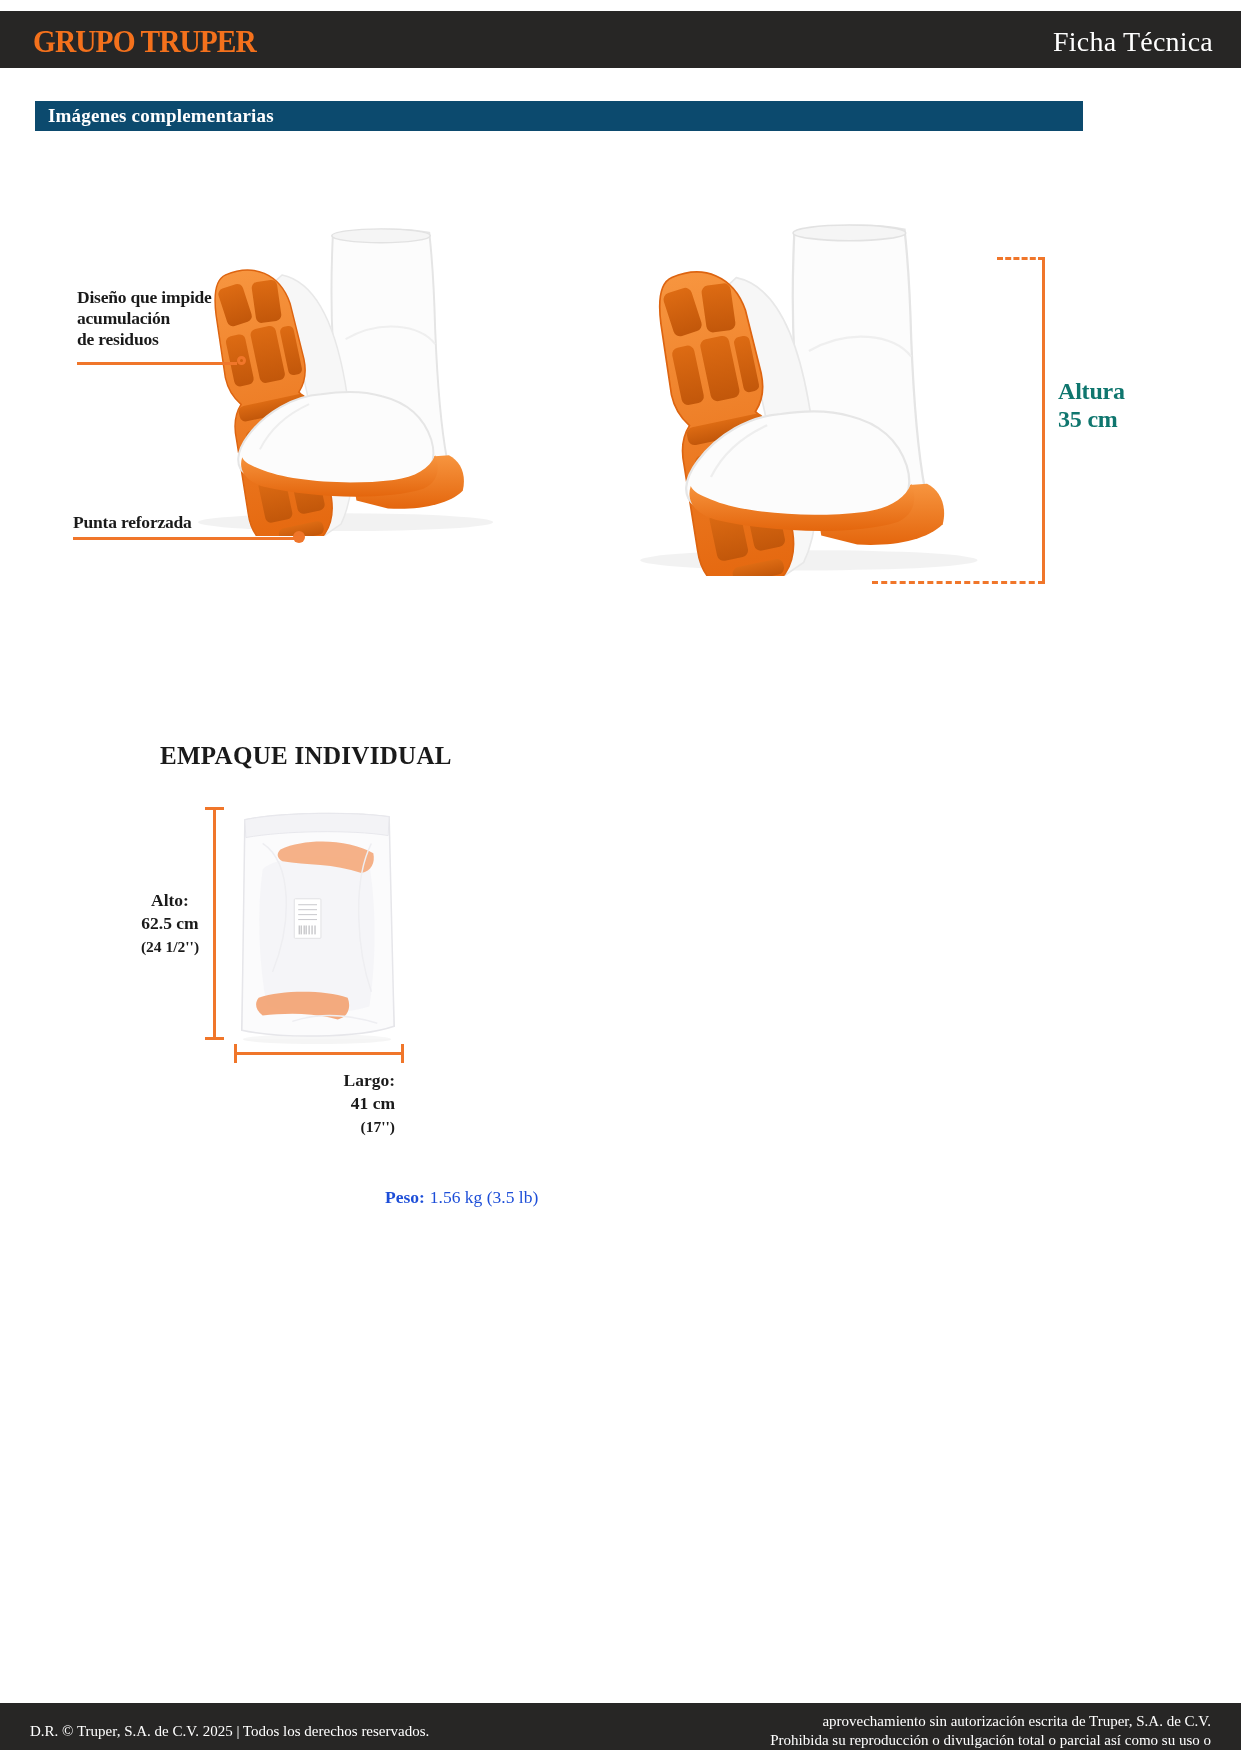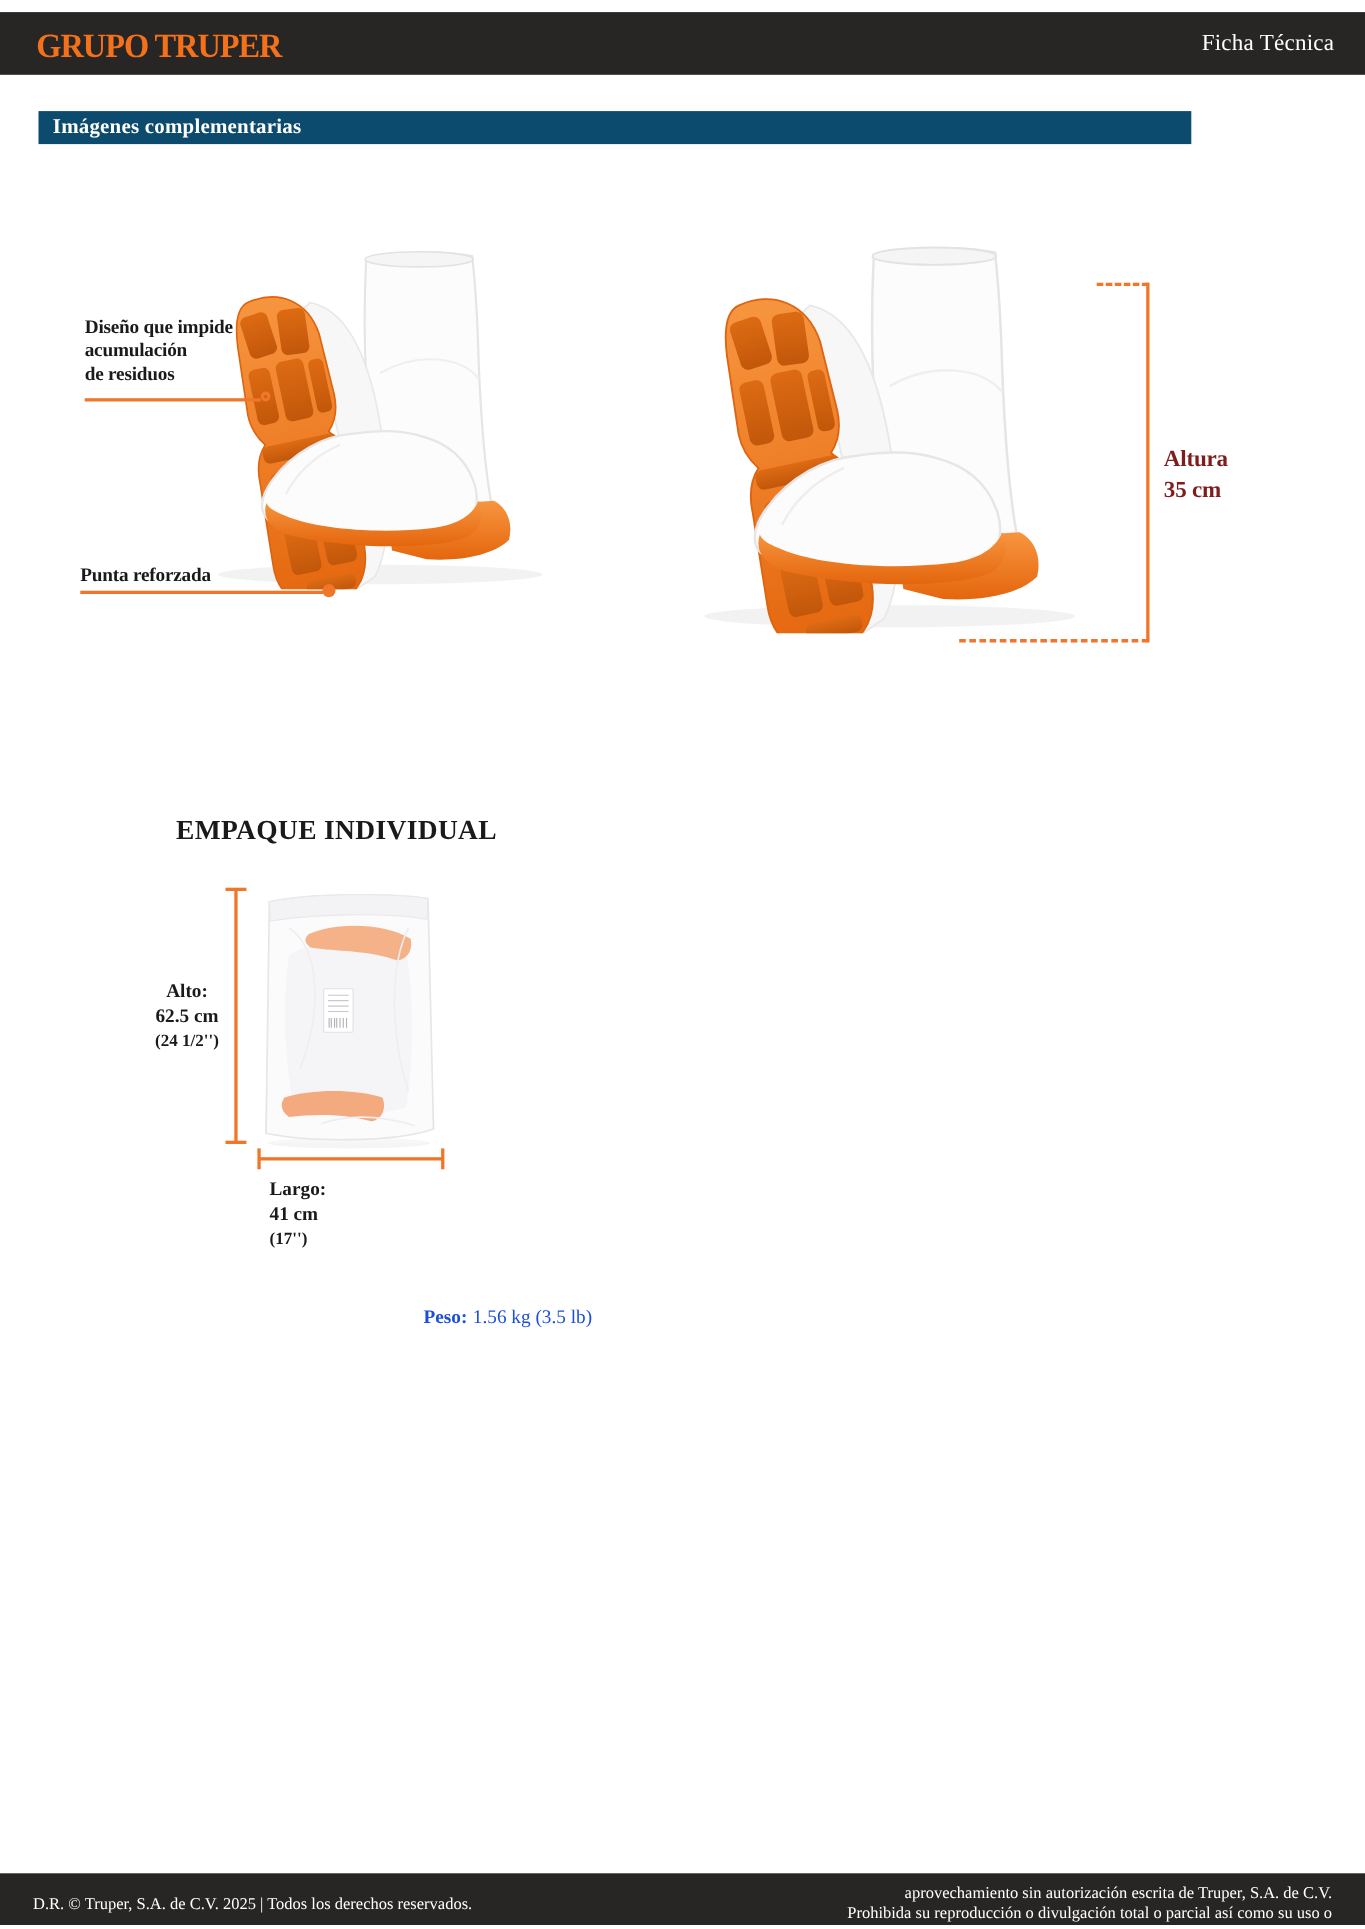--- a/index.html
+++ b/index.html
@@ -10,21 +10,21 @@
     margin:11px auto;
   }
   
   .top-bar { position:absolute; left:0; top:0; width:1241px; height:57px; background:#272625; }
   .logo {
     position:absolute; left:33px; top:13px; font-size:31px; font-weight:bold;
     letter-spacing:-1px; color:#F4711C; transform:scaleX(0.95); transform-origin:left center;
     white-space:nowrap;
   }
   .doc-type {
-    position:absolute; right:28px; top:15px; font-size:21px; color:#ffffff;
+    position:absolute; right:28px; top:15px; font-size:28px; color:#ffffff;
     letter-spacing:0.2px; white-space:nowrap;
   }
   
   .section-banner {
     position:absolute; left:35px; top:90px; width:1048px; height:30px; background:#0c4a6e;
   }
   .section-banner .label {
     position:absolute; left:13px; top:0; line-height:30px; font-size:19px;
     font-weight:bold; color:#ffffff; letter-spacing:0.2px; white-space:nowrap;
   }
@@ -46,22 +46,22 @@
   }
   .callout-dot {
     position:absolute; left:293px; top:520px; width:12px; height:12px;
     background:#F0762A; border-radius:50%;
   }
   
   .dim-dash-top { position:absolute; left:997px; top:246px; width:47px; height:0; border-top:3px dashed #F0762A; }
   .dim-vline   { position:absolute; left:1042px; top:246px; width:3px; height:327px; background:#F0762A; }
   .dim-dash-bottom { position:absolute; left:872px; top:570px; width:172px; height:0; border-top:3px dashed #F0762A; }
   .altura-label {
-    position:absolute; left:1058px; top:392px; font-size:21px; font-weight:bold;
-    color:#7f1d1d; line-height:28px; letter-spacing:-0.2px; white-space:nowrap;
+    position:absolute; left:1058px; top:366px; font-size:24px; font-weight:bold;
+    color:#0f766e; line-height:28px; letter-spacing:-0.2px; white-space:nowrap;
   }
   
   .pack-title {
     position:absolute; left:160px; top:731px; width:280px; text-align:right;
     font-size:25px; font-weight:bold; color:#1a1a1a; letter-spacing:0.3px; white-space:nowrap;
   }
   .bag { position:absolute; left:233px; top:792px; width:168px; height:244px; }
   .alto-vline { position:absolute; left:213px; top:797px; width:3px; height:232px; background:#F0762A; }
   .alto-cap-top { position:absolute; left:205px; top:796px; width:19px; height:3px; background:#F0762A; }
   .alto-cap-bottom { position:absolute; left:205px; top:1026px; width:19px; height:3px; background:#F0762A; }
@@ -69,21 +69,21 @@
     position:absolute; left:95px; top:878px; width:150px; text-align:center;
     color:#1a1a1a; font-weight:bold;
   }
   .alto-text .l1, .largo-text .l1 { font-size:17.5px; line-height:23px; }
   .alto-text .l2, .largo-text .l2 { font-size:17.5px; line-height:23px; }
   .alto-text .l3, .largo-text .l3 { font-size:15.5px; line-height:23px; }
   .largo-hline { position:absolute; left:235px; top:1041px; width:168px; height:3px; background:#F0762A; }
   .largo-cap-left  { position:absolute; left:234px; top:1033px; width:3px; height:19px; background:#F0762A; }
   .largo-cap-right { position:absolute; left:401px; top:1033px; width:3px; height:19px; background:#F0762A; }
   .largo-text {
-    position:absolute; left:245px; top:1058px; width:150px; text-align:left;
+    position:absolute; left:245px; top:1058px; width:150px; text-align:right;
     color:#1a1a1a; font-weight:bold;
   }
   .largo-text div { line-height:25px; }
   .peso-line { position:absolute; left:385px; top:1176px; font-size:17.5px; color:#1d4ed8; white-space:nowrap; }
   .peso-line .lbl { font-weight:bold; }
   .peso-line .val { font-weight:normal; margin-left:5px; }
   
   .footer-bar { position:absolute; left:0; top:1692px; width:1241px; height:47px; background:#272625; }
   .footer-strip { position:absolute; left:0; top:1748px; width:1241px; height:6px; background:#F4711C; }
   .footer-left {

